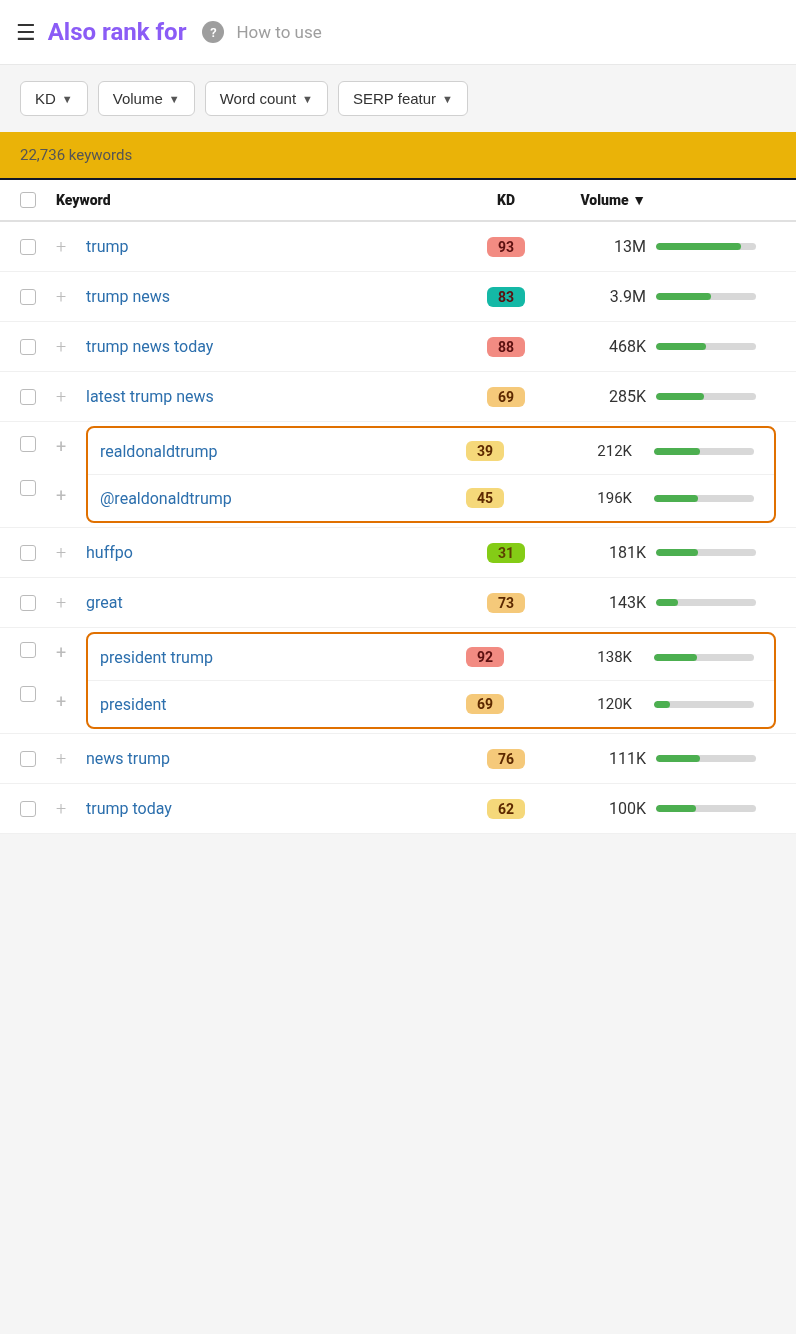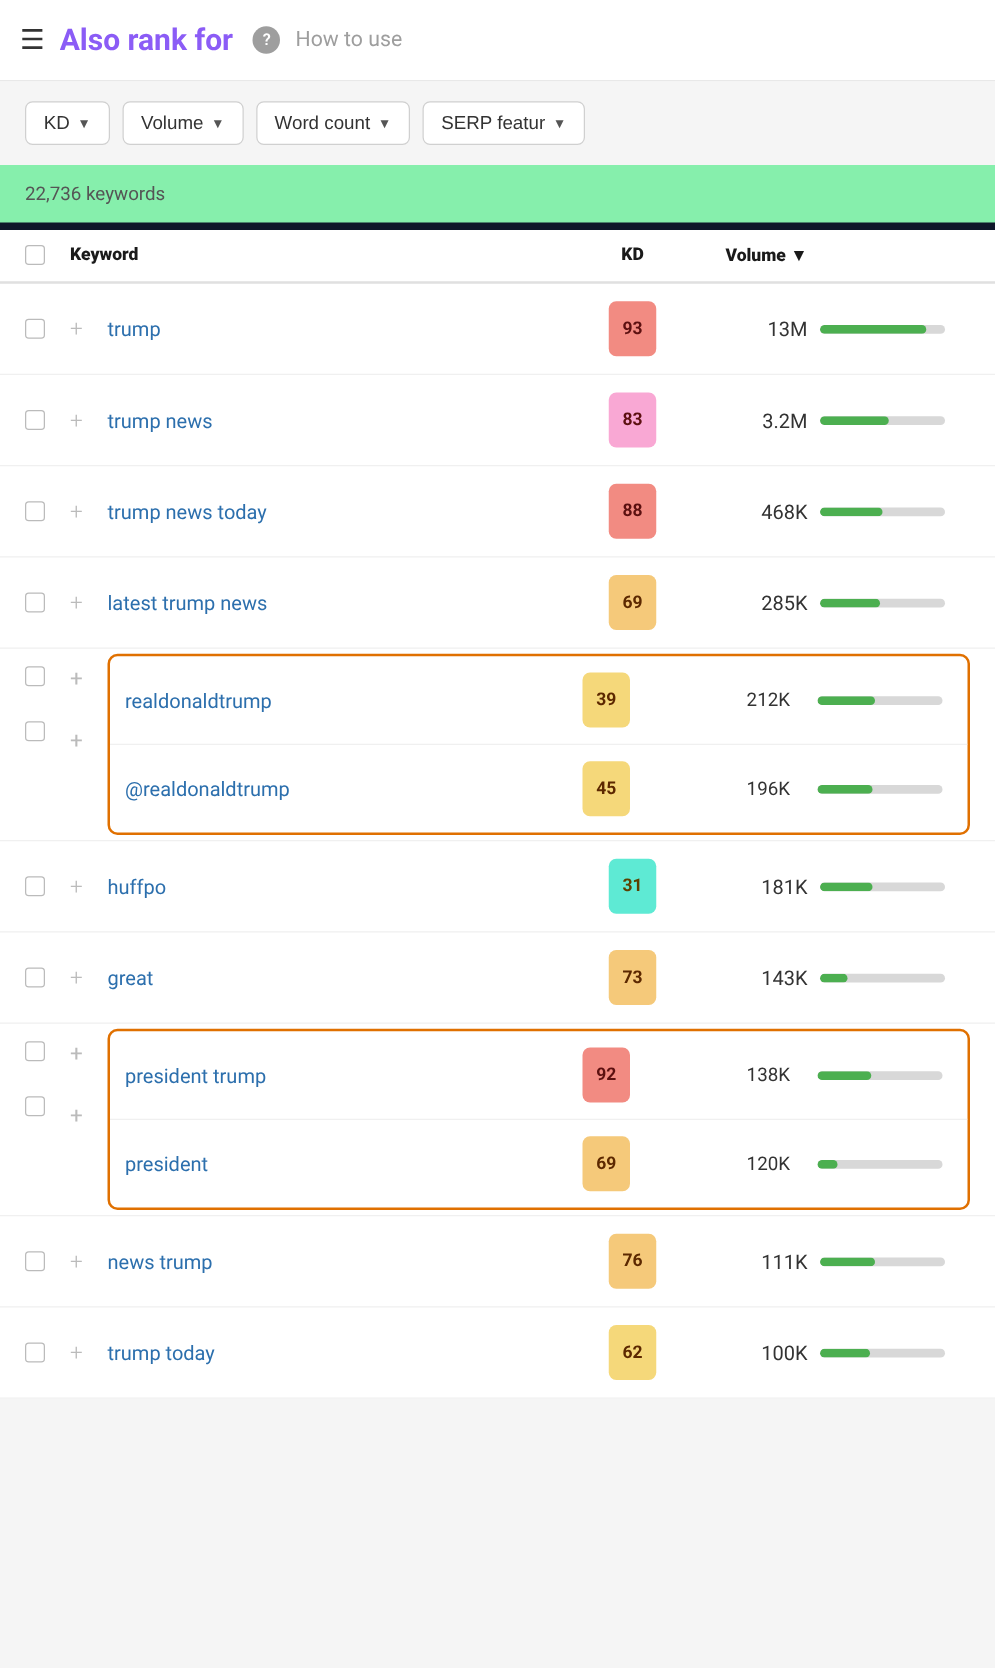--- a/index.html
+++ b/index.html
@@ -75,25 +75,25 @@
       cursor: pointer;
       white-space: nowrap;
     }
 
     .filter-btn .chevron {
       font-size: 11px;
       color: #555;
     }
 
     .keywords-count {
-      background: #86efac;
+      background: #eab308;
       padding: 14px 20px;
       font-size: 15px;
       color: #555;
-      border-bottom: 6px solid #0f172a;
+      border-bottom: 2px solid #0f172a;
     }
 
     .table-container {
       background: #fff;
     }
 
     .table-header {
       display: flex;
       align-items: flex-start;
       padding: 12px 20px;
@@ -178,32 +178,32 @@
       width: 80px;
       display: flex;
       justify-content: center;
     }
 
     .kd-badge {
       display: inline-flex;
       align-items: center;
       justify-content: center;
       width: 38px;
-      height: 44px;
+      height: 20px;
       border-radius: 6px;
       font-size: 14px;
       font-weight: 700;
       color: #333;
     }
 
     .kd-red { background: #f28b82; color: #5c1010; }
-    .kd-salmon { background: #f9a8d4; color: #5c1010; }
+    .kd-salmon { background: #14b8a6; color: #5c1010; }
     .kd-orange { background: #f5c97a; color: #5c2800; }
     .kd-yellow { background: #f5d87a; color: #5c2800; }
-    .kd-light-yellow { background: #5eead4; color: #5c4000; }
+    .kd-light-yellow { background: #84cc16; color: #5c4000; }
 
     .row-volume {
       width: 110px;
       font-size: 16px;
       color: #333;
       text-align: right;
       padding-right: 10px;
     }
 
     .row-bar {
@@ -379,21 +379,21 @@
 
   <div class="table-row">
     <div class="row-check">
         <div class="checkbox"></div>
       </div>
     <span class="row-add">+</span>
     <span class="row-keyword">trump news</span>
     <div class="row-kd">
         <span class="kd-badge kd-salmon">83</span>
       </div>
-    <div class="row-volume">3.2M</div>
+    <div class="row-volume">3.9M</div>
     <div class="row-bar">
         <div class="bar-track">
           <div class="bar-fill" style="width:55%"></div>
         </div>
       </div>
   </div>
 
   <div class="table-row">
     <div class="row-check">
         <div class="checkbox"></div>

